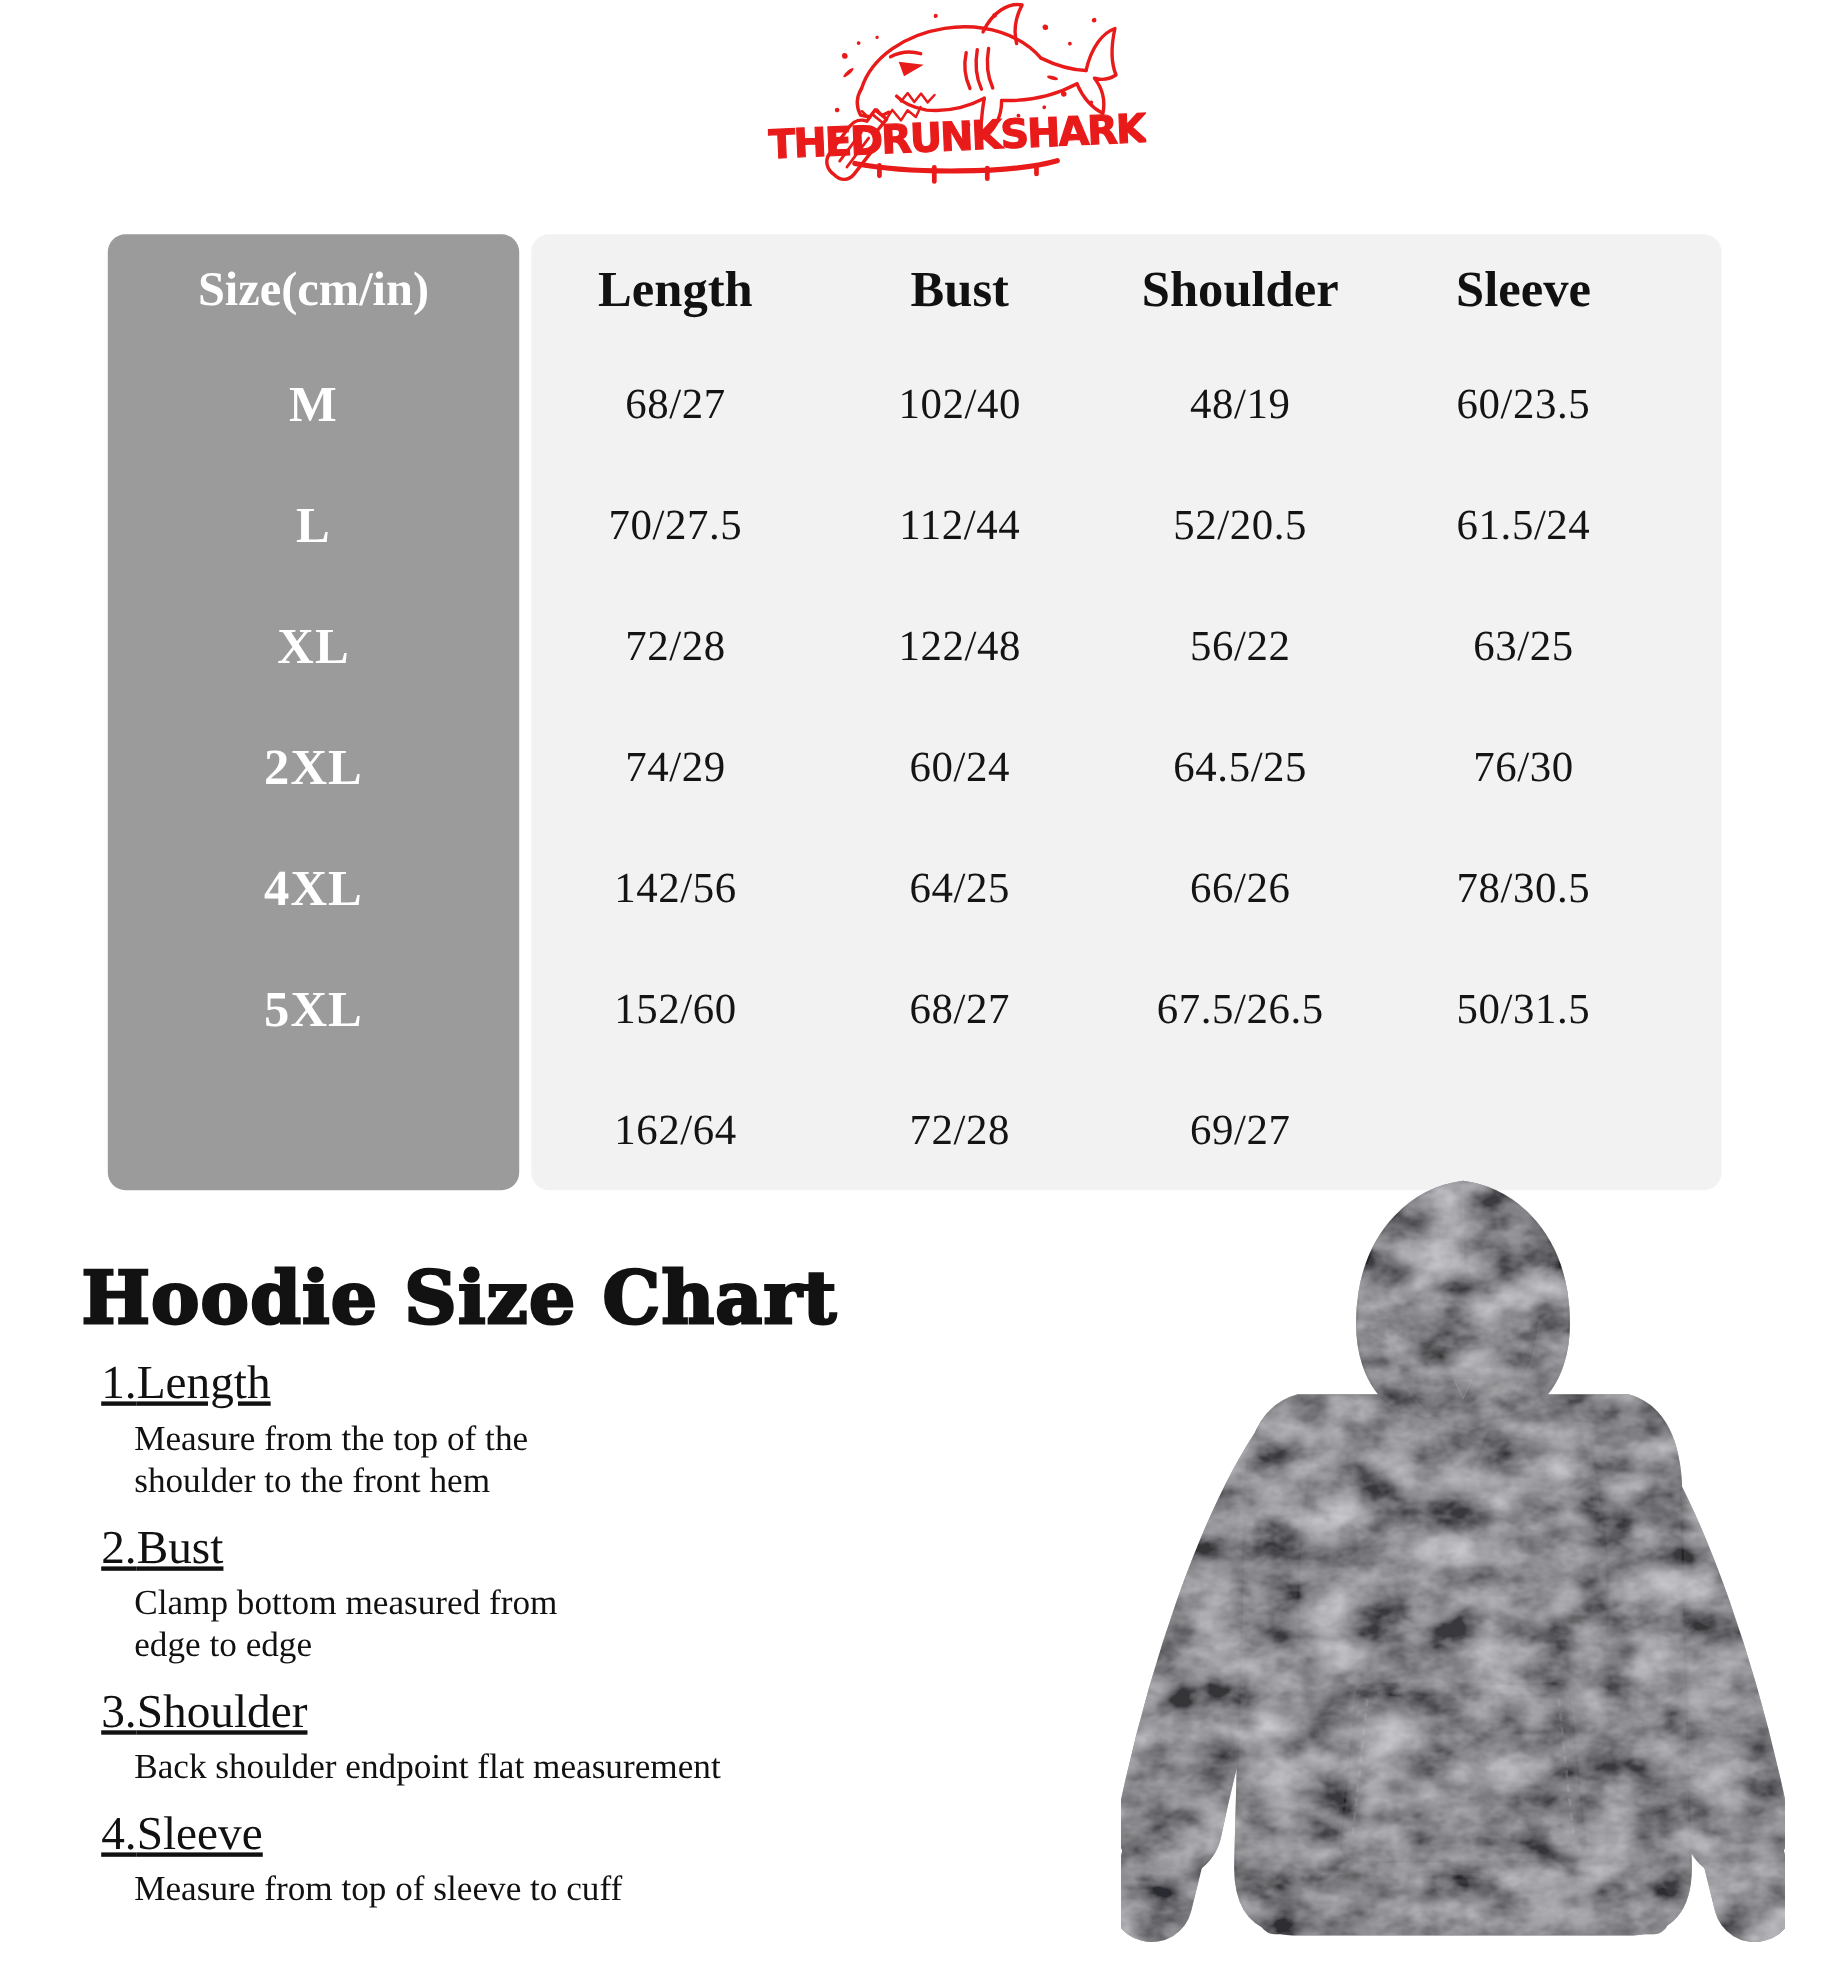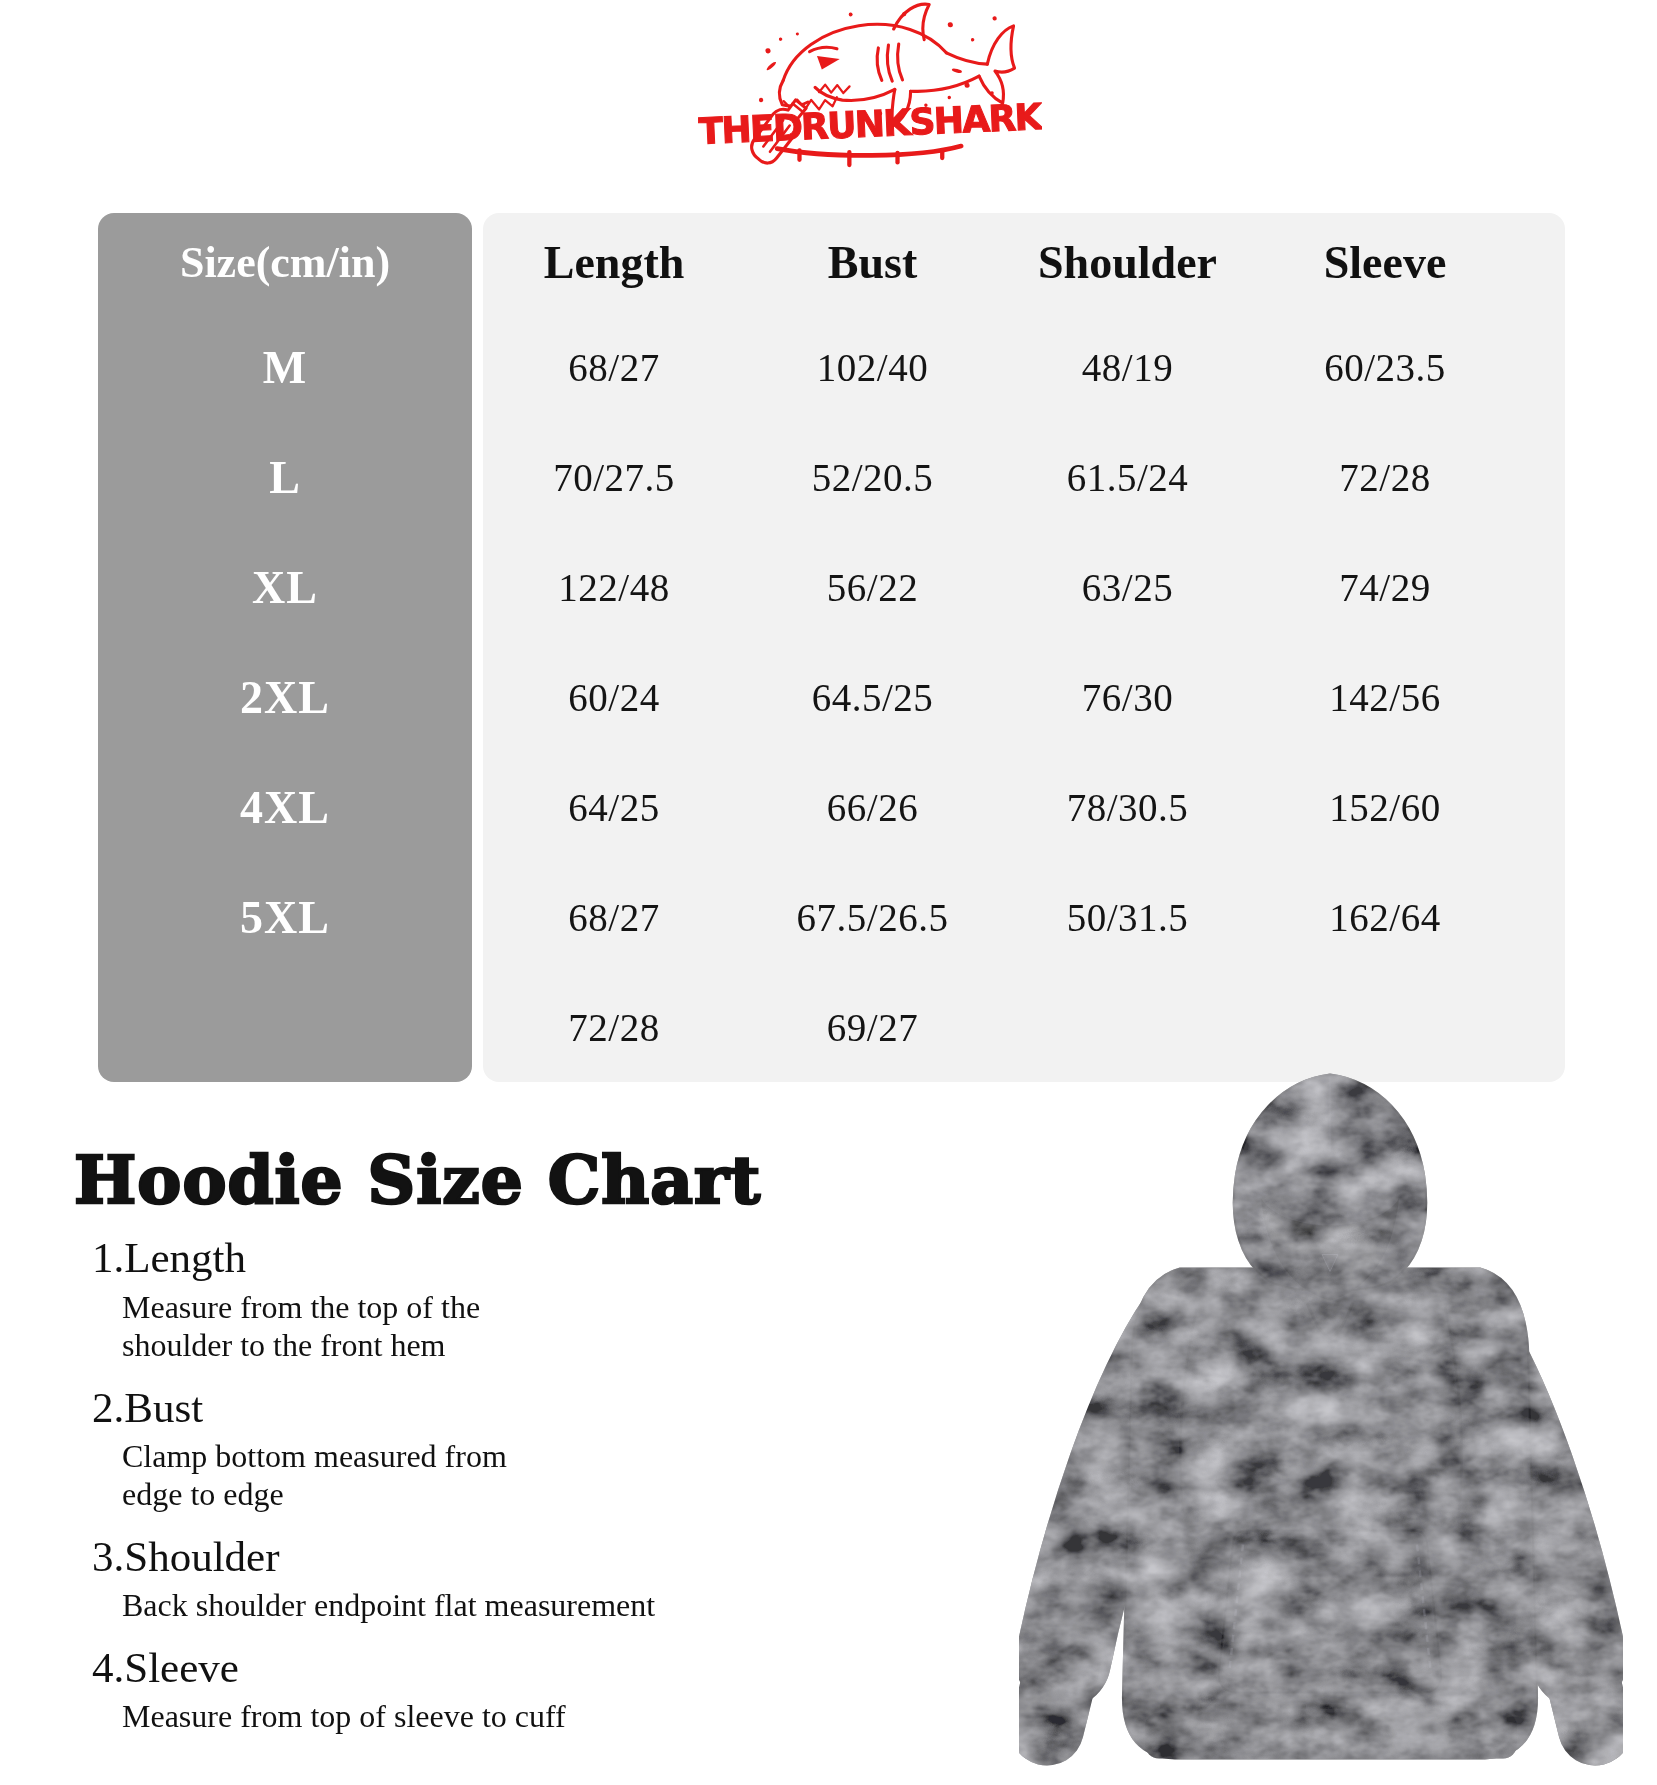--- a/index.html
+++ b/index.html
@@ -27,21 +27,21 @@
   .values-panel .cell{display:flex;align-items:center;justify-content:center;color:#141414;}
   .values-panel .colh{font-weight:bold;font-size:46px;color:#111111;}
   .values-panel .val{font-weight:normal;font-size:39px;letter-spacing:0.5px;}
 
   
   .guide{position:absolute;left:74px;top:1146px;width:960px;color:#111111;}
   .guide-title{font-family:"DejaVu Serif","Liberation Serif",serif;font-weight:900;
                font-size:66px;line-height:1.05;letter-spacing:1px;color:#121212;
                -webkit-text-stroke:2.6px #121212;}
   .g-item{margin-top:18px;}
-  .g-name{font-size:43px;line-height:1.15;padding-left:18px;}
+  .g-name{font-size:43px;line-height:1.15;padding-left:18px;text-decoration:underline;}
   .g-desc{font-size:32px;line-height:1.2;padding-left:48px;margin-top:5px;}
   .g-desc span{display:block;}
 
   
   .hoodie{position:absolute;left:985px;top:1058px;width:672px;height:720px;}
   .hoodie svg{width:100%;height:100%;display:block;}
 </style>
 </head>
 <body>
 
@@ -118,20 +118,21 @@
     <div class="cell colh">Bust</div>
     <div class="cell colh">Shoulder</div>
     <div class="cell colh">Sleeve</div>
 
     <div class="cell val">68/27</div>
     <div class="cell val">102/40</div>
     <div class="cell val">48/19</div>
     <div class="cell val">60/23.5</div>
 
     <div class="cell val">70/27.5</div>
+    <div class="cell val">112/44</div>
     <div class="cell val">52/20.5</div>
     <div class="cell val">61.5/24</div>
 
     <div class="cell val">72/28</div>
     <div class="cell val">122/48</div>
     <div class="cell val">56/22</div>
     <div class="cell val">63/25</div>
 
     <div class="cell val">74/29</div>
     <div class="cell val">60/24</div>

